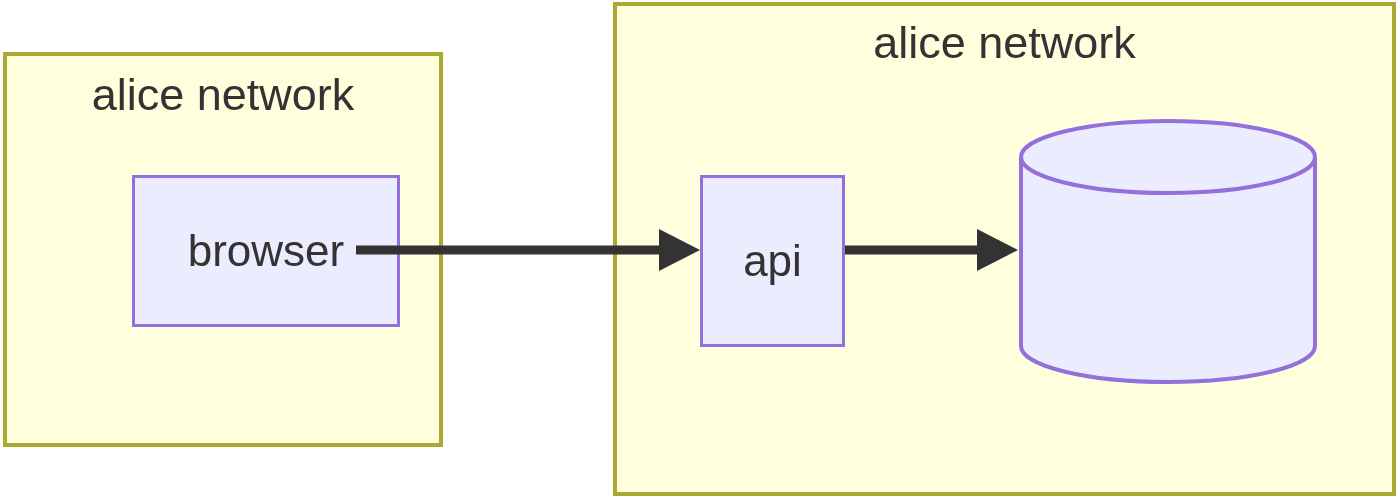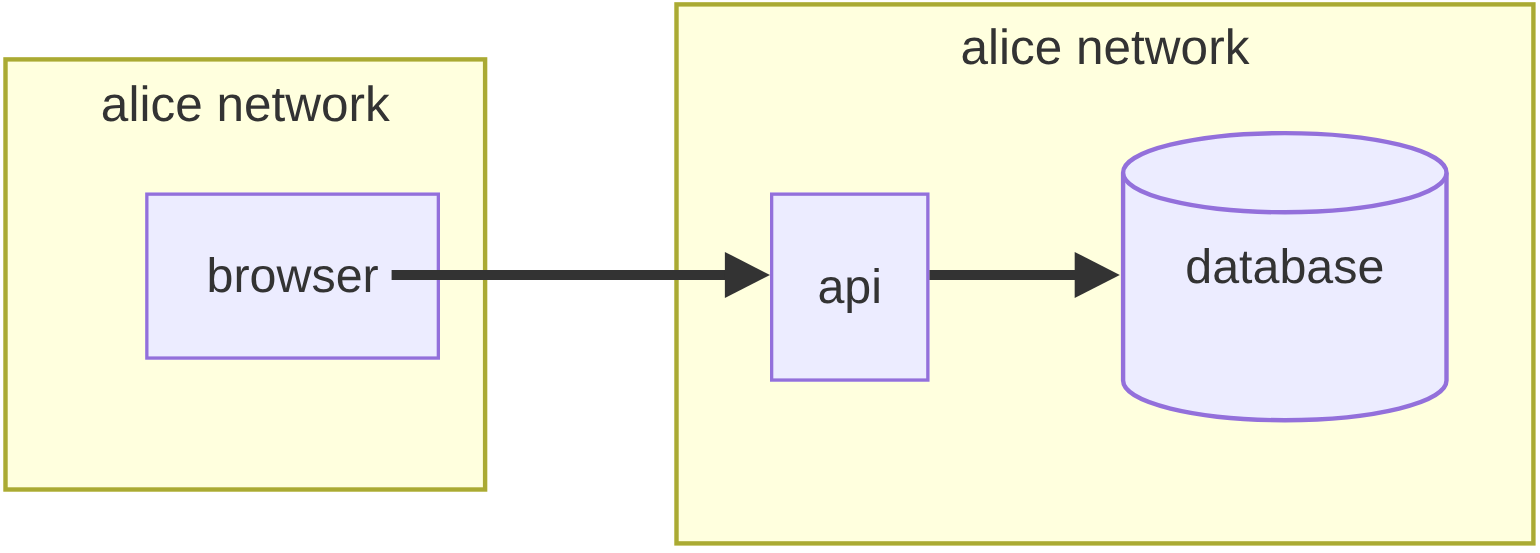--- a/index.html
+++ b/index.html
@@ -93,23 +93,20 @@
   </div>
 
   <div class="node-rect" style="left:700px; top:175px; width:145px; height:172px;">
     <span>api</span>
   </div>
 
   <svg class="cyl-svg" width="304" height="268" viewBox="0 0 304 268">
     <path d="M5,39 V228 A147,36 0 0 0 299,228 V39" style="fill:var(--node-fill); stroke:var(--node-border); stroke-width:4;"></path>
     <ellipse cx="152" cy="39" rx="147" ry="36" style="fill:var(--node-fill); stroke:var(--node-border); stroke-width:4;"></ellipse>
   </svg>
-  <div class="cyl-label">
-    <span>database</span>
-  </div>
 
   <svg class="edges-svg" width="1400" height="503" viewBox="0 0 1400 503">
     <g>
       <line x1="356" y1="250" x2="662" y2="250" style="stroke:var(--edge); stroke-width:9;"></line>
       <polygon points="659,229 659,271 700,250" style="fill:var(--edge);"></polygon>
     </g>
     <g>
       <line x1="845" y1="250" x2="980" y2="250" style="stroke:var(--edge); stroke-width:9;"></line>
       <polygon points="977,229 977,271 1018,250" style="fill:var(--edge);"></polygon>
     </g>

